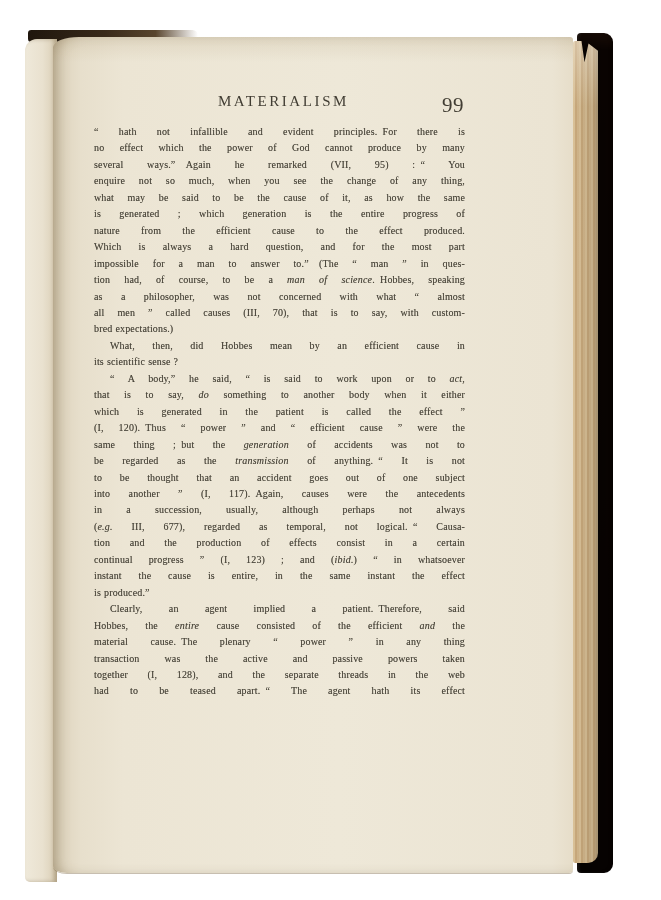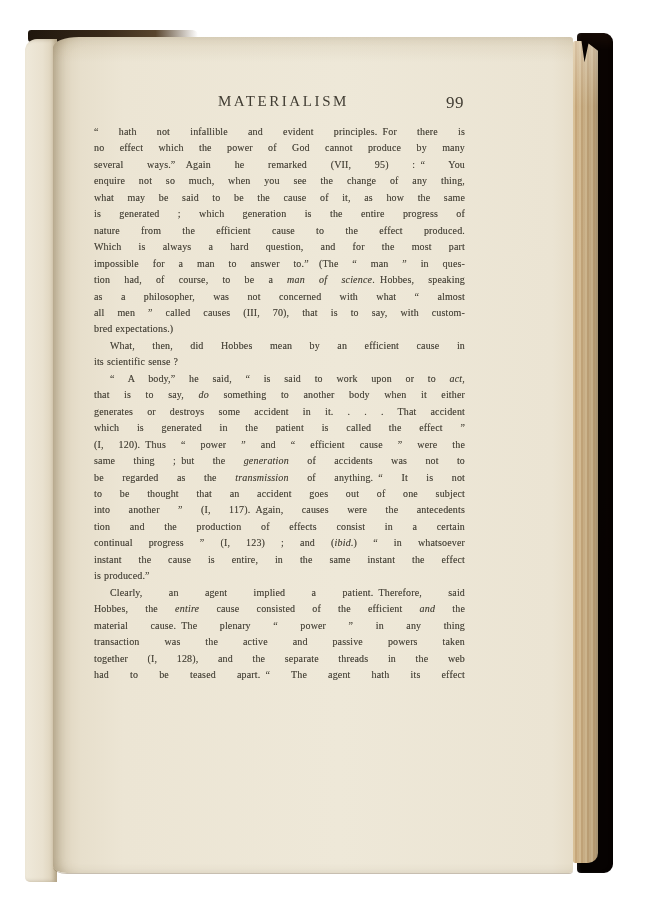--- a/index.html
+++ b/index.html
@@ -52,21 +52,21 @@
     border-radius:26px 3px 4px 14px / 10px 3px 4px 7px;
     box-shadow:inset 9px 0 14px -6px rgba(100,80,45,.45),
                0 1px 0 rgba(130,110,80,.45);
   }
   .page-header{position:absolute;left:41px;top:56px;width:371px;height:18px;}
   .running-title{
     position:absolute;left:8px;right:0;text-align:center;
     font-size:15px;letter-spacing:2.6px;color:#413d33;
   }
   .page-number{
-    position:absolute;right:1px;top:0;font-size:17px;color:#413d33;letter-spacing:.5px;
+    position:absolute;right:1px;top:0;font-size:21px;color:#413d33;letter-spacing:.5px;
   }
   .text-block{
     position:absolute;left:41px;top:87px;width:371px;
     font-size:10px;line-height:16.45px;color:#49453a;
     text-shadow:0 0 .4px rgba(73,69,58,.55);
   }
   .line{text-align:justify;text-align-last:justify;word-spacing:.4px;letter-spacing:.15px;}
   .line.para-end{text-align-last:left;}
   .line.indent{text-indent:16px;}
   .line i{letter-spacing:.2px;}
@@ -96,27 +96,28 @@
           <div class="line"><span>Which is always a hard question, and for the most part</span></div>
           <div class="line"><span>impossible for a man to answer to.”  (The “ man ” in ques-</span></div>
           <div class="line"><span>tion had, of course, to be a </span><i>man of science</i><span>. Hobbes, speaking</span></div>
           <div class="line"><span>as a philosopher, was not concerned with what “ almost</span></div>
           <div class="line"><span>all men ” called causes (III, 70), that is to say, with custom-</span></div>
           <div class="line para-end"><span>bred expectations.)</span></div>
           <div class="line indent"><span>What, then, did Hobbes mean by an efficient cause in</span></div>
           <div class="line para-end"><span>its scientific sense ?</span></div>
           <div class="line indent"><span>“ A body,” he said, “ is said to work upon or to </span><i>act</i><span>,</span></div>
           <div class="line"><span>that is to say, </span><i>do</i><span> something to another body when it either</span></div>
-          <div class="line"><span>generates or destroys some accident in it. . . . That accident</span></div>
           <div class="line"><span>which is generated in the patient is called the effect ”</span></div>
           <div class="line"><span>(I, 120). Thus “ power ” and “ efficient cause ” were the</span></div>
           <div class="line"><span>same thing ; but the </span><i>generation</i><span> of accidents was not to</span></div>
           <div class="line"><span>be regarded as the </span><i>transmission</i><span> of anything. “ It is not</span></div>
           <div class="line"><span>to be thought that an accident goes out of one subject</span></div>
           <div class="line"><span>into another ” (I, 117). Again, causes were the antecedents</span></div>
+          <div class="line"><span>in a succession, usually, although perhaps not always</span></div>
+          <div class="line"><span>(</span><i>e.g.</i><span> III, 677), regarded as temporal, not logical. “ Causa-</span></div>
           <div class="line"><span>tion and the production of effects consist in a certain</span></div>
           <div class="line"><span>continual progress ” (I, 123) ; and (</span><i>ibid.</i><span>) “ in whatsoever</span></div>
           <div class="line"><span>instant the cause is entire, in the same instant the effect</span></div>
           <div class="line para-end"><span>is produced.”</span></div>
           <div class="line indent"><span>Clearly, an agent implied a patient. Therefore, said</span></div>
           <div class="line"><span>Hobbes, the </span><i>entire</i><span> cause consisted of the efficient </span><i>and</i><span> the</span></div>
           <div class="line"><span>material cause. The plenary “ power ” in any thing</span></div>
           <div class="line"><span>transaction was the active and passive powers taken</span></div>
           <div class="line"><span>together (I, 128), and the separate threads in the web</span></div>
           <div class="line"><span>had to be teased apart. “ The agent hath its effect</span></div>

